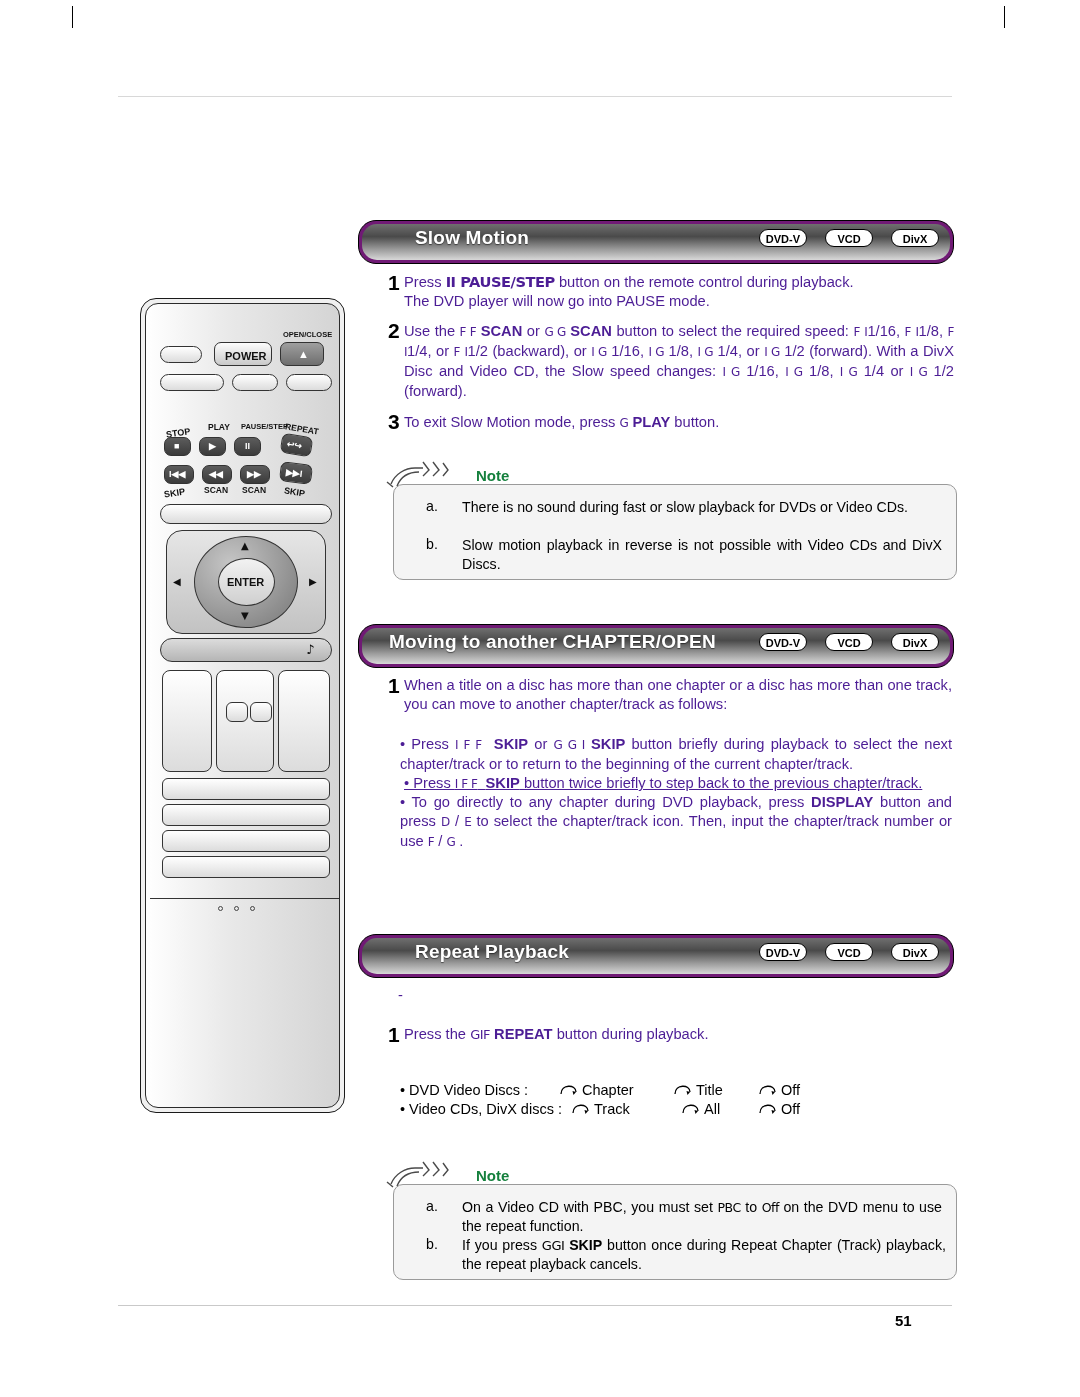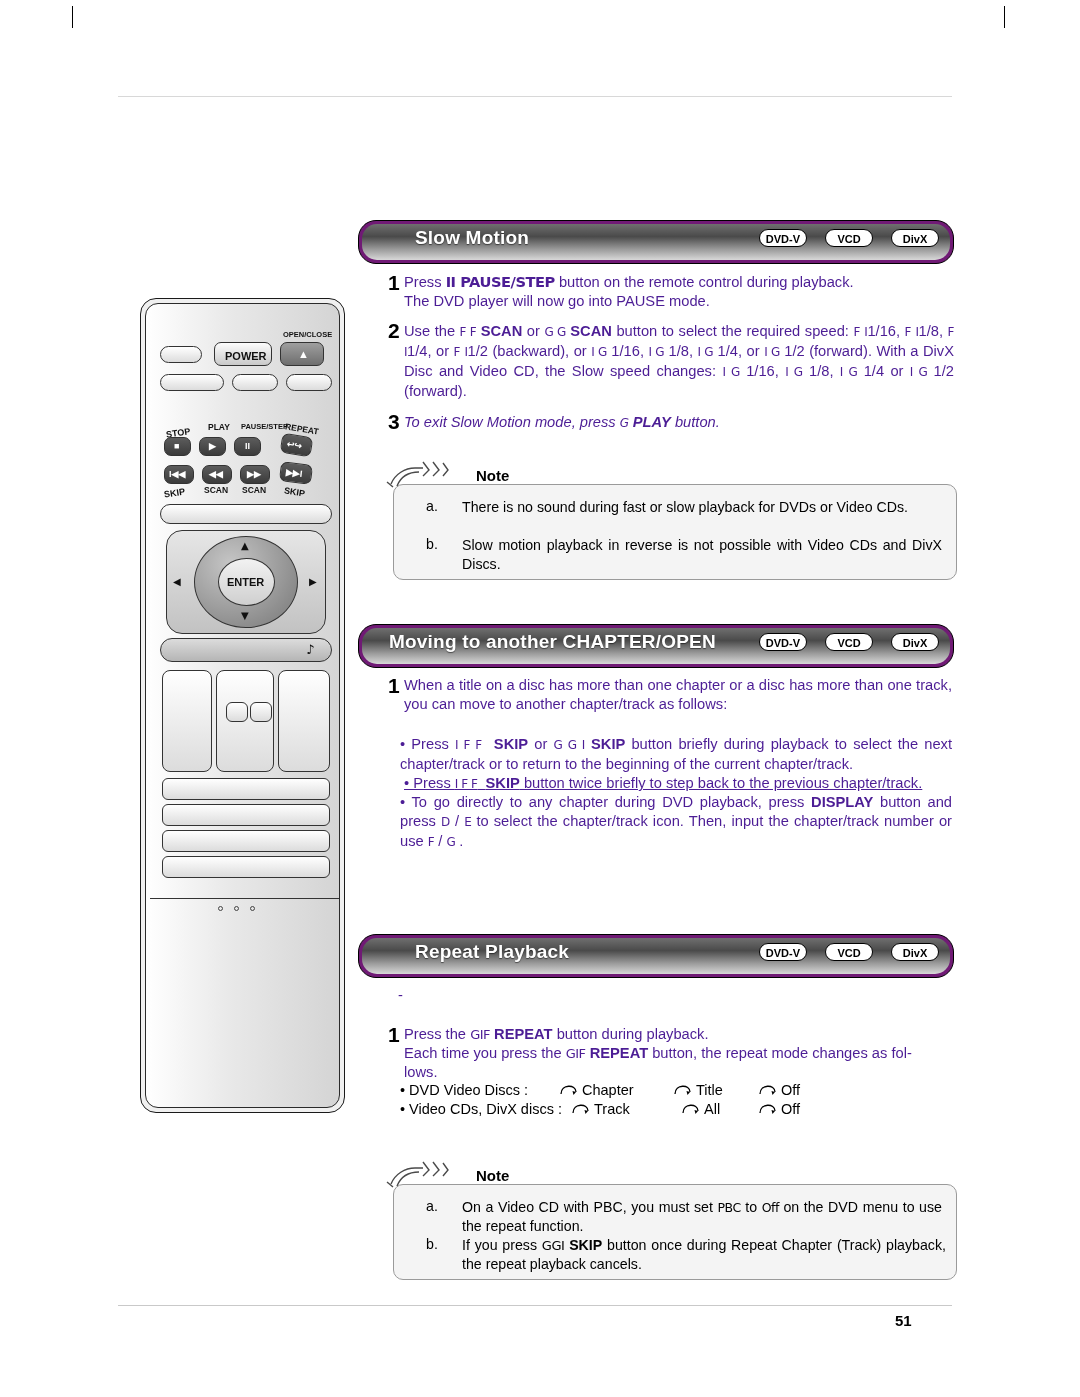--- a/index.html
+++ b/index.html
@@ -130,21 +130,21 @@
     position: absolute;
     border: 1.5px solid #9a9a9a;
     border-radius: 10px;
     background: #f4f4f4;
     box-sizing: border-box;
   }
   .note-tab {
     position: absolute;
     font-size: 15px;
     font-weight: bold;
-    color: #000000;
+    color: #15803d;
   }
   .note-hand {
     position: absolute;
     width: 70px;
     height: 34px;
   }
   .note-item {
     position: absolute;
     font-size: 14.2px;
     line-height: 19px;
@@ -323,21 +323,21 @@
     <span>Press </span><b class="key" style="font-size:14.7px;">II PAUSE/STEP</b><span> button on the remote control during playback.</span><br>
     <span>The DVD player will now go into PAUSE mode.</span>
   </div>
 
   <div class="num" style="left:388px; top:320px;">2</div>
   <div class="txt" style="left:404px; top:322px; width:550px;">
     Use the <span class="key">F F</span> <b>SCAN</b> or <span class="key">G G</span> <b>SCAN</b> button to select the required speed: <span class="key">F</span> <span class="key">I</span>1/16, <span class="key">F</span> <span class="key">I</span>1/8, <span class="key">F</span> <span class="key">I</span>1/4, or <span class="key">F</span> <span class="key">I</span>1/2 (backward), or <span class="key">I G</span> 1/16, <span class="key">I G</span> 1/8, <span class="key">I G</span> 1/4, or <span class="key">I G</span> 1/2 (forward). With a DivX Disc and Video CD, the Slow speed changes: <span class="key">I G</span> 1/16, <span class="key">I G</span> 1/8, <span class="key">I G</span> 1/4 or <span class="key">I G</span> 1/2 (forward).
   </div>
 
   <div class="num" style="left:388px; top:411px;">3</div>
-  <div class="txt" style="left:404px; top:413px; width:548px;font-style:italic;">
+  <div class="txt" style="left:404px; top:413px; width:548px;">
     To exit Slow Motion mode, press <span class="key">G</span> <b>PLAY</b> button.
   </div>
 
   <div class="notebox" style="left:393px; top:484px; width:564px; height:96px;"></div>
   <svg class="note-hand" style="left:383px; top:458px;" viewBox="0 0 70 34">
     <g fill="none" stroke="#4a4a4a" stroke-width="1.4">
       <path d="M8 26 C12 16, 22 10, 32 10 L40 10"></path>
       <path d="M14 28 C18 18, 26 14, 36 14"></path>
       <path d="M40 4 L46 12 L40 18"></path>
       <path d="M50 4 L56 12 L50 18"></path>
@@ -384,23 +384,20 @@
       <span class="badge">DivX</span>
     </div>
   </div>
 
   <div class="txt" style="left:398px; top:986px;">-</div>
 
   <div class="num" style="left:388px; top:1024px;">1</div>
   <div class="txt" style="left:404px; top:1025px; width:548px;">
     <span>Press the </span><span class="key" style="font-size:13px;">GIF</span> <b>REPEAT</b><span> button during playback.</span>
   </div>
-  <div class="txt" style="left:404px; top:1044px; width:550px;">
-    Each time you press the <span class="key" style="font-size:13px;">GIF</span> <b>REPEAT</b> button, the repeat mode changes as fol-<br>lows.
-  </div>
 
   <div class="repeat-row" style="left:400px; top:1082px;">
     <span>• DVD Video Discs :</span>
   </div>
   <svg style="position:absolute; left:558px; top:1080px; width:22px; height:18px;" viewBox="0 0 22 18">
     <path d="M3 14 C3 4, 18 4, 18 12" fill="none" stroke="#000" stroke-width="1.3"></path>
     <path d="M18 12 l-3.5 -1 l1 4 z" fill="#000"></path>
   </svg>
   <div class="repeat-row" style="left:582px; top:1082px;">Chapter</div>
   <svg style="position:absolute; left:672px; top:1080px; width:22px; height:18px;" viewBox="0 0 22 18">

